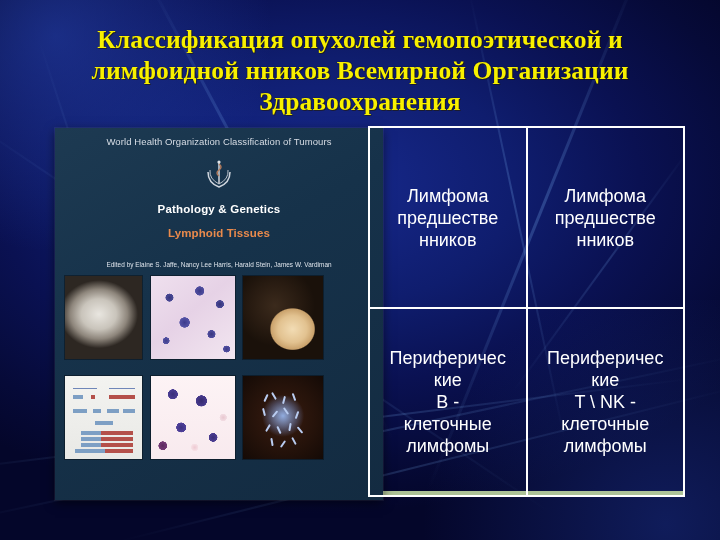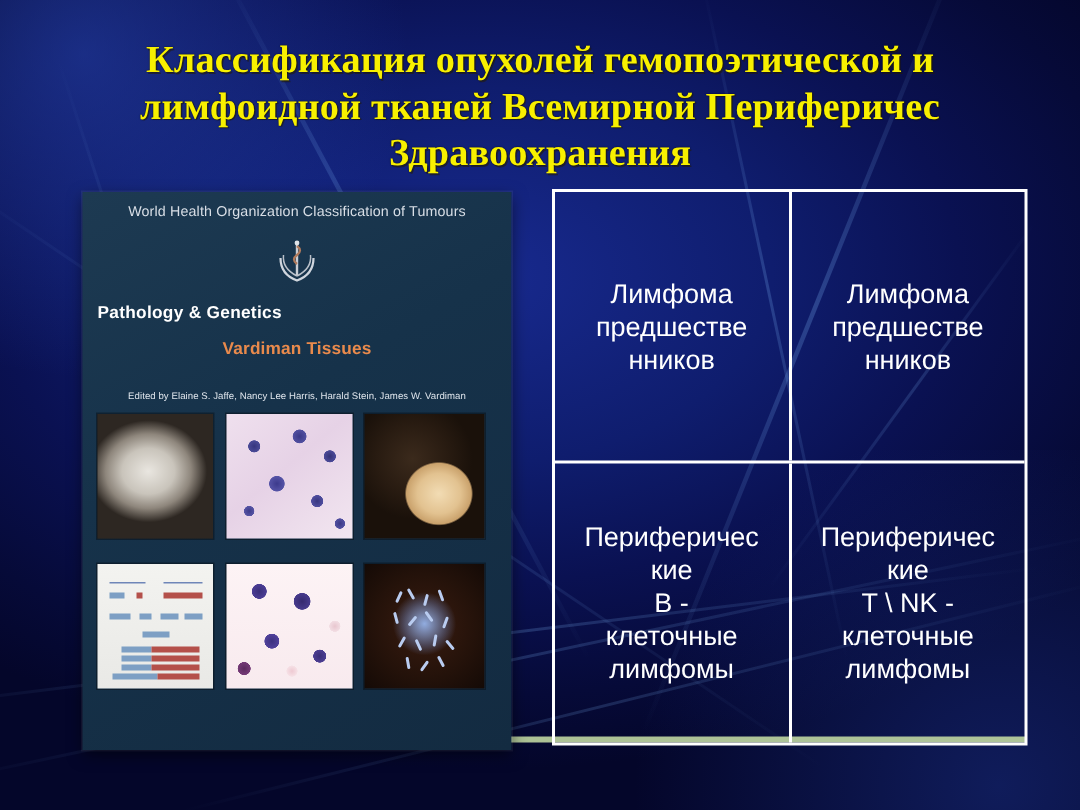--- a/index.html
+++ b/index.html
@@ -26,36 +26,36 @@
     text-align:center;
     font-family:"Liberation Serif","DejaVu Serif",serif;
     font-weight:bold;font-size:25.5px;line-height:31px;
     color:#f8f000;letter-spacing:.1px;
     text-shadow:0 0 1px rgba(0,0,0,.9),1px 1px 0 rgba(40,30,0,.55);
     z-index:6;
   }
 
   
   #book{
-    position:absolute;left:55px;top:128px;width:286px;height:372px;
+    position:absolute;left:55px;top:128px;width:328px;height:372px;
     background:linear-gradient(150deg,#1d3a52 0%,#16324a 40%,#132b41 100%);
     box-shadow:0 0 0 1px rgba(255,255,255,.06), 0 3px 10px rgba(0,0,0,.55);
     z-index:5;overflow:hidden;text-decoration:underline;
   }
   #bk-who-line{
     position:absolute;left:0;top:8px;width:100%;text-align:center;
     font-size:9.5px;color:#d8dee6;letter-spacing:.1px;white-space:nowrap;
   }
   #who-logo{
     position:absolute;left:50%;top:30px;transform:translateX(-50%);
     width:34px;height:34px;
   }
   #bk-sub{
-    position:absolute;left:0;top:75px;width:100%;text-align:left;
-    font-size:11.5px;font-weight:bold;color:#ffffff;letter-spacing:.2px;margin-left:10px;
+    position:absolute;left:0;top:75px;width:100%;text-align:center;
+    font-size:11.5px;font-weight:bold;color:#ffffff;letter-spacing:.2px;
   }
   #bk-main{
     position:absolute;left:0;top:98px;width:100%;text-align:center;
     font-size:11.5px;font-weight:bold;color:#e98a4c;line-height:15px;letter-spacing:.1px;
   }
   #bk-eds{
     position:absolute;left:0;top:133px;width:100%;text-align:center;
     font-size:6.4px;color:#dfe5ec;letter-spacing:.05px;white-space:nowrap;
   }
   .ph-row{position:absolute;left:10px;width:258px;display:flex;justify-content:space-between;}
@@ -131,39 +131,39 @@
   <div class="streak" style="left:150px;top:-20px;width:520px;height:3px;transform:rotate(62deg);opacity:.55;"></div>
   <div class="streak" style="left:640px;top:-30px;width:560px;height:3px;transform:rotate(112deg);opacity:.5;"></div>
   <div class="streak" style="left:-30px;top:120px;width:700px;height:2px;transform:rotate(34deg);opacity:.38;"></div>
   <div class="streak" style="left:470px;top:-10px;width:460px;height:2px;transform:rotate(78deg);opacity:.45;"></div>
   <div class="streak" style="left:-60px;top:470px;width:760px;height:2px;transform:rotate(-7deg);opacity:.5;"></div>
   <div class="streak" style="left:-40px;top:520px;width:800px;height:2px;transform:rotate(-12deg);opacity:.42;"></div>
   <div class="streak" style="left:120px;top:540px;width:640px;height:2px;transform:rotate(-14deg);opacity:.35;"></div>
   <div class="streak" style="left:40px;top:40px;width:420px;height:2px;transform:rotate(72deg);opacity:.3;"></div>
   <div class="streak" style="left:690px;top:150px;width:300px;height:2px;transform:rotate(126deg);opacity:.35;"></div>
 
-  <div id="title">Классификация опухолей гемопоэтической и лимфоидной тканей Всемирной Периферичес Здравоохранения</div>
+  <div id="title">Классификация опухолей гемопоэтической и лимфоидной нников Всемирной Организации Здравоохранения</div>
 
   <div id="book">
     <div id="bk-who-line">World Health Organization Classification of Tumours</div>
 
     <div id="who-logo">
       <svg viewBox="0 0 34 34" width="34" height="34" aria-hidden="true">
         <path d="M17 3 L17 26" stroke="#c9cdd4" stroke-width="1.6"></path>
         <path d="M17 6 q4 3 0 6 q-4 3 0 6" stroke="#b07a5c" stroke-width="1.5" fill="none"></path>
         <path d="M6 14 q0 11 11 15 q11 -4 11 -15" stroke="#cfd5dd" stroke-width="1.5" fill="none"></path>
         <path d="M8 12 q-1 9 9 14" stroke="#b9c0c9" stroke-width="1" fill="none"></path>
         <path d="M26 12 q1 9 -9 14" stroke="#b9c0c9" stroke-width="1" fill="none"></path>
         <circle cx="17" cy="4" r="1.6" fill="#dfe3e8"></circle>
       </svg>
     </div>
 
     <div id="bk-sub">Pathology &amp; Genetics</div>
     <div id="bk-main">
-      <div>Vardiman Tissues</div>
+      <div>Lymphoid Tissues</div>
     </div>
     <div id="bk-eds">Edited by Elaine S. Jaffe, Nancy Lee Harris, Harald Stein, James W. Vardiman</div>
 
     <div class="ph-row" style="top:148px;">
       <div class="ph w1 im-skull"></div>
       <div class="ph w2 im-histo"></div>
       <div class="ph w3 im-spleen"></div>
     </div>
 
     <div class="ph-row" style="top:248px;">

